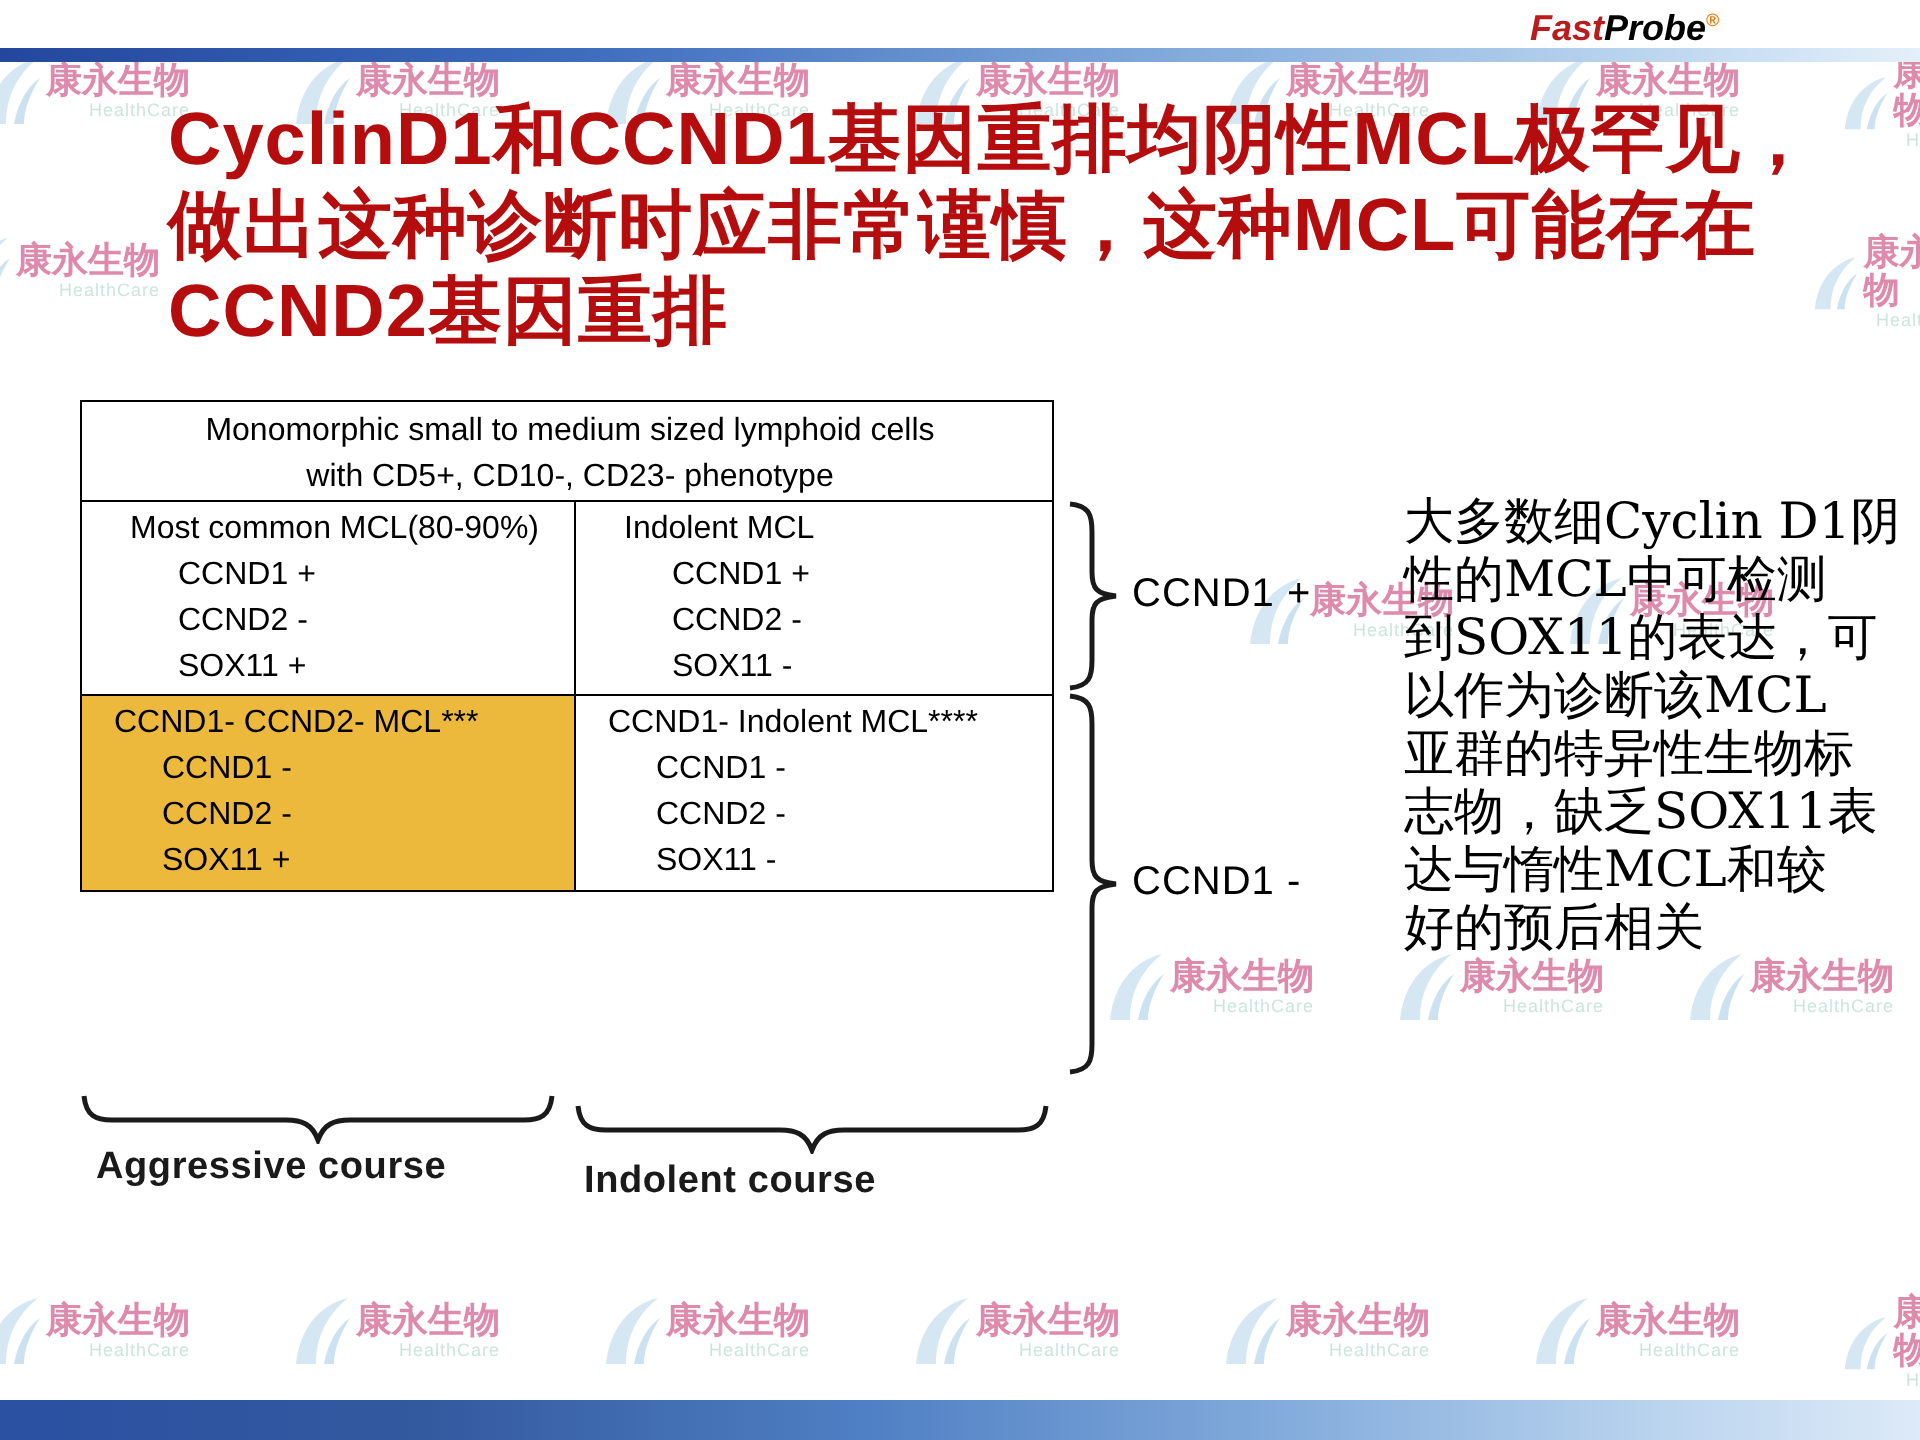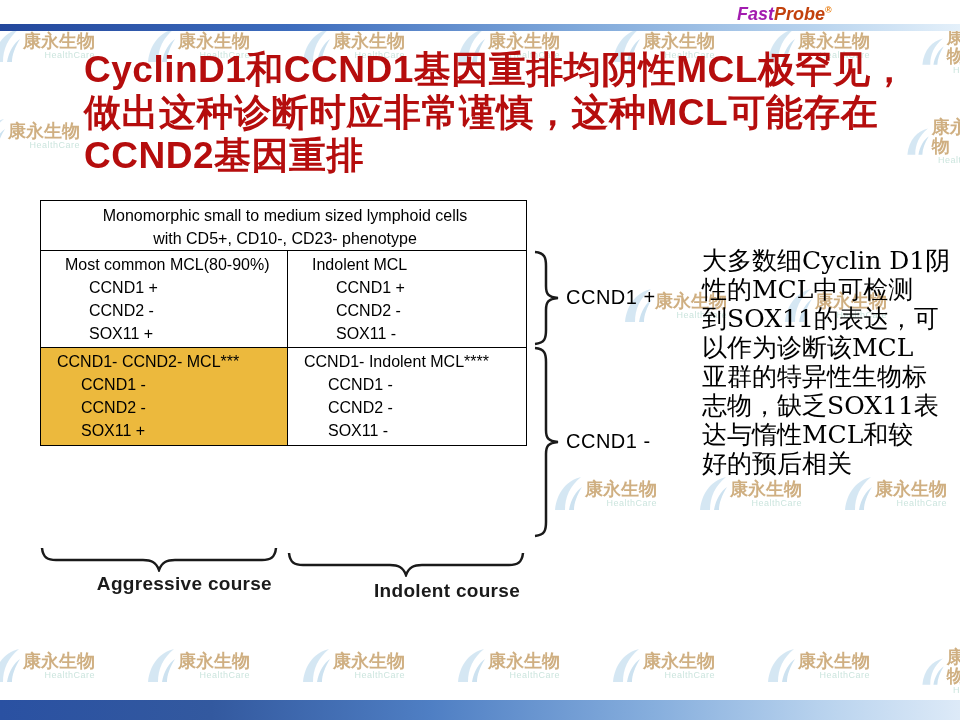--- a/index.html
+++ b/index.html
@@ -9,21 +9,21 @@
   
   #wm-layer{position:absolute;inset:0;z-index:1;}
   .bar{position:absolute;left:0;width:960px;z-index:2;}
   .topbar{top:24px;height:7px;background:linear-gradient(90deg,#23479c 0%,#3d6cbd 30%,#7fa8da 60%,#b9d4ee 85%,#e4f0fa 100%);}
   .bottombar{top:700px;height:20px;background:linear-gradient(90deg,#2a51a2 0%,#33599f 22%,#4f7fc4 45%,#86aedd 68%,#b9d3ee 86%,#ddeaf8 100%);}
   .content-layer{position:absolute;inset:0;z-index:3;}
 
   
   .wm{position:absolute;display:flex;align-items:center;gap:3px;opacity:.5;}
   .wm-t{display:flex;flex-direction:column;line-height:1.05;}
-  .wm-n{font-size:18px;font-weight:bold;color:#a16207;font-family:"DejaVu Serif",serif;}
+  .wm-n{font-size:18px;font-weight:bold;color:#be185d;font-family:"DejaVu Serif",serif;}
   .wm-s{font-size:9px;color:#98cabc;letter-spacing:.5px;text-align:right;}
 
   
   .brand{position:absolute;left:737px;top:4px;font:italic bold 18px "Liberation Sans",sans-serif;white-space:nowrap;}
   .b-reg{font-size:9px;vertical-align:super;font-style:normal;}
 
   
   .title{position:absolute;left:84px;top:48px;width:840px;font-family:Liberation Sans, sans-serif;font-weight:bold;font-size:37px;line-height:43px;letter-spacing:.5px;}
 
   
@@ -33,21 +33,21 @@
   .mtable tr.r1 td{height:97px;padding-left:24px;}
   .mtable tr.r2 td{height:95px;}
   .mtable tr.r3 td{height:98px;padding-left:16px;}
   .mtable .w1{width:247px;}
   .mtable .w2{width:239px;}
   .ln{padding-left:24px;}
 
   
   .abs{position:absolute;}
   .brace-label{position:absolute;font:20px "Liberation Sans",sans-serif;color:#000;white-space:nowrap;letter-spacing:.5px;}
-  .course-label{position:absolute;text-align:right;font:600 19px "Liberation Sans",sans-serif;color:#1a1a1a;letter-spacing:.3px;}
+  .course-label{position:absolute;text-align:left;font:600 19px "Liberation Sans",sans-serif;color:#1a1a1a;letter-spacing:.3px;}
 
   
   .side-note{position:absolute;left:702px;top:246px;width:256px;font-family:"DejaVu Serif",serif;font-size:25px;line-height:29px;color:#000;white-space:pre-line;}
 </style>
 </head>
 <body>
 
 <div id="wm-layer">
     <div class="wm" style="left: -10px; top: 28px;">
       <svg class="wm-i" width="30" height="36" viewBox="0 0 30 36">
@@ -259,21 +259,21 @@
         <span class="wm-s">HealthCare</span>
       </div>
     </div>
   </div>
 
 <div class="bar topbar"></div>
 <div class="bar bottombar"></div>
 
 <div class="content-layer">
 
-  <div class="brand"><span style="color: #a21caf;">Fast</span><span style="color: #c2410c;">Probe</span><span class="b-reg" style="color: rgb(232, 123, 12);">®</span></div>
+  <div class="brand"><span style="color: #b91c1c; margin-left: 28px;">Fast</span><span style="color: #000000;">Probe</span><span class="b-reg" style="color: rgb(232, 123, 12);">®</span></div>
 
   <div class="title" style="color: rgb(181, 13, 13);">
     <div>CyclinD1和CCND1基因重排均阴性MCL极罕见，</div>
     <div>做出这种诊断时应非常谨慎，这种MCL可能存在</div>
     <div>CCND2基因重排</div>
   </div>
 
   <table class="mtable">
     <tbody>
         <tr class="hr">

